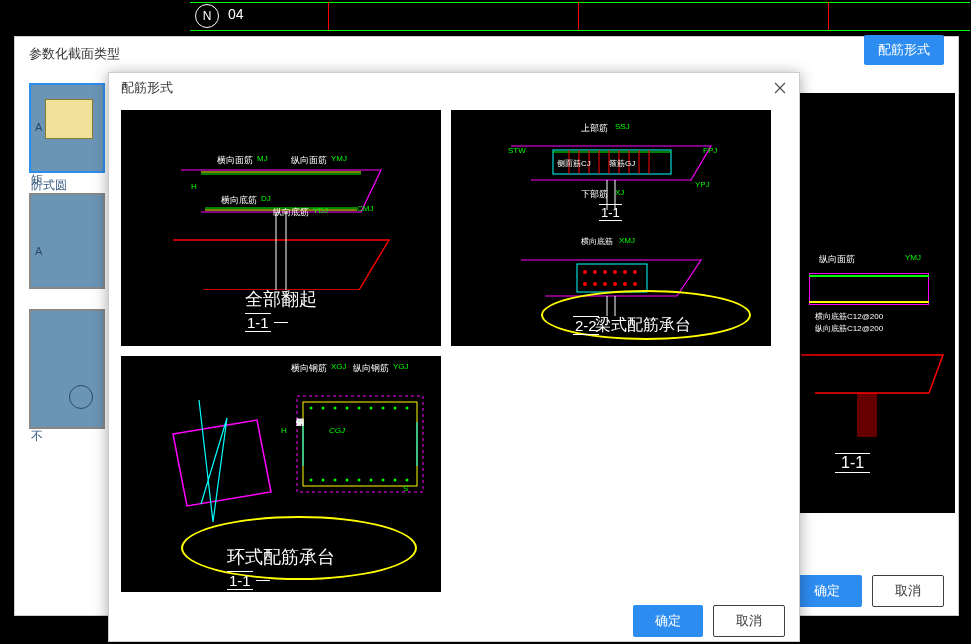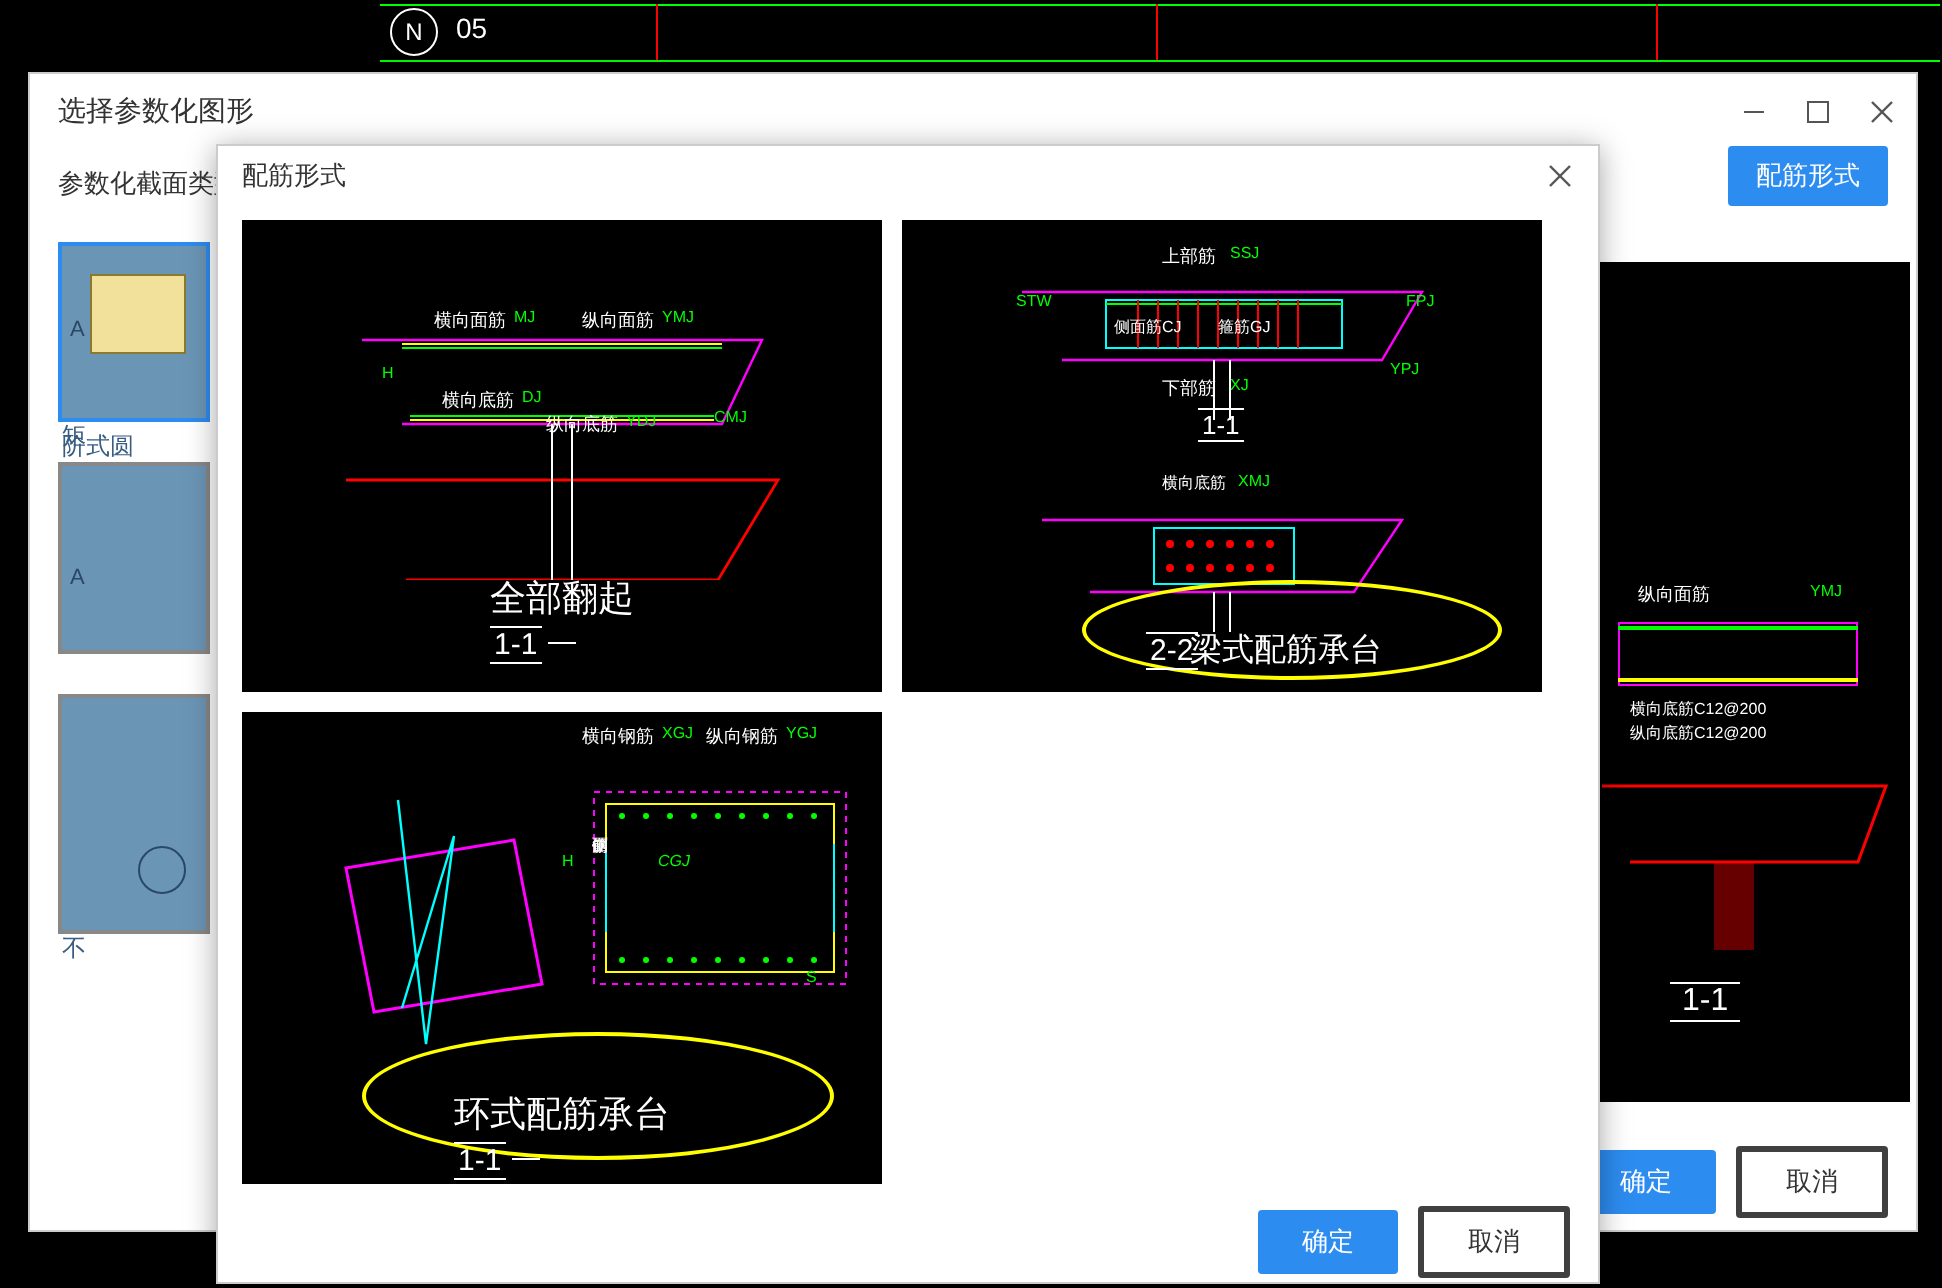--- a/index.html
+++ b/index.html
@@ -128,21 +128,21 @@
       align-items: center;
       gap: 10px;
       padding: 0 14px;
       border-top: none;
     }
     .btn-primary {
       background: #2d8cf0; color: #fff; border: none;
       padding: 7px 22px; font-size: 13px; border-radius: 2px; cursor: pointer;
     }
     .btn-default {
-      background: #fff; color: #333; border: 3px solid #404040;
+      background: #fff; color: #333; border: 1px solid #404040;
       padding: 6px 22px; font-size: 13px; border-radius: 2px; cursor: pointer;
     }
 
     
     .dialog-inner {
       position: absolute;
       left: 108px; top: 72px;
       width: 692px; height: 570px;
       background: #fff;
       border: 1px solid #ccc;
@@ -217,45 +217,24 @@
 
 <div class="cad-bg">
   <div class="cad-line-green" style="left:190px; top:2px; width:780px; height:1px;"></div>
   <div class="cad-line-green" style="left:190px; top:30px; width:780px; height:1px;"></div>
   <div class="cad-line-red" style="left:328px; top:2px; width:1px; height:28px;"></div>
   <div class="cad-line-red" style="left:578px; top:2px; width:1px; height:28px;"></div>
   <div class="cad-line-red" style="left:828px; top:2px; width:1px; height:28px;"></div>
   <div class="cad-circle" style="left:195px; top:4px;">
     <span>N</span>
   </div>
-  <div class="cad-text-white" style="left:228px; top:6px;">05</div>
+  <div class="cad-text-white" style="left:228px; top:6px;">04</div>
 </div>
 
 <div class="dialog-outer">
-  <div class="titlebar">
-    <span>选择参数化图形</span>
-    <div class="win-controls">
-      <div class="win-btn">
-        <svg width="12" height="12">
-            <line x1="1" y1="6" x2="11" y2="6" stroke="#555" stroke-width="1"></line>
-          </svg>
-      </div>
-      <div class="win-btn">
-        <svg width="12" height="12">
-            <rect x="1" y="1" width="10" height="10" fill="none" stroke="#555" stroke-width="1"></rect>
-          </svg>
-      </div>
-      <div class="win-btn">
-        <svg width="12" height="12">
-            <line x1="1" y1="1" x2="11" y2="11" stroke="#555" stroke-width="1.2"></line>
-            <line x1="11" y1="1" x2="1" y2="11" stroke="#555" stroke-width="1.2"></line>
-          </svg>
-      </div>
-    </div>
-  </div>
   <div class="body">
     <button class="top-btn">配筋形式</button>
     <div class="section-label">参数化截面类型</div>
 
     <div class="side-thumbs">
       <div class="thumb">
         <div class="thumb-inner-rect"></div>
         <span style="position:absolute;left:4px;top:36px;color:#2a4866;font-size:11px">A</span>
         <div class="thumb-label">矩</div>
       </div>

